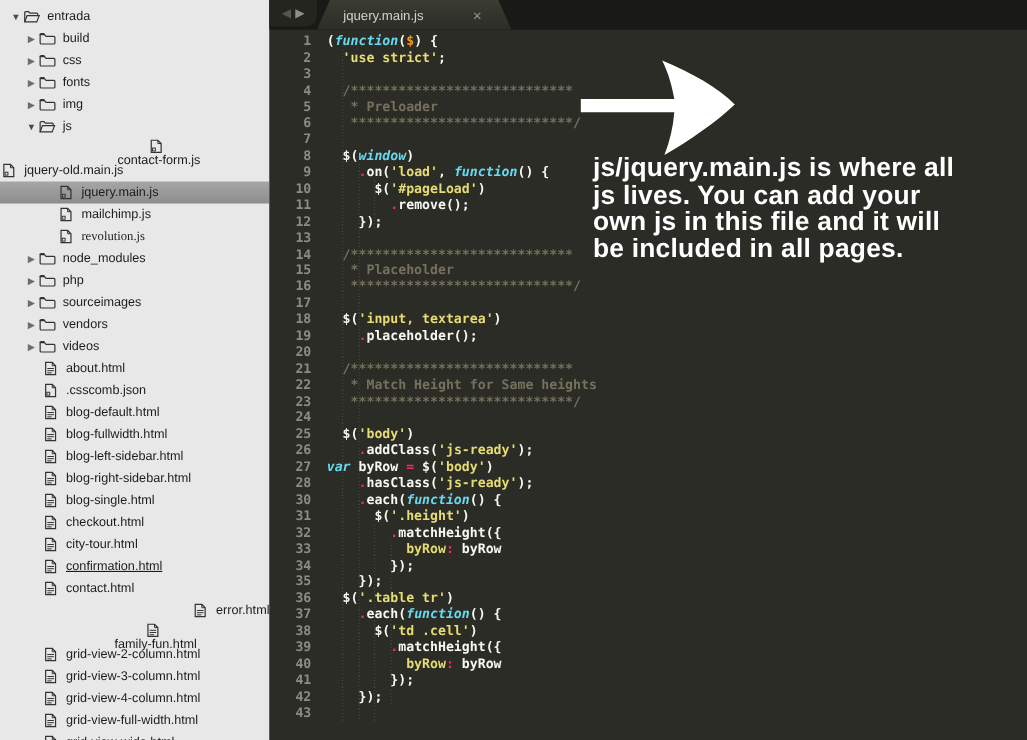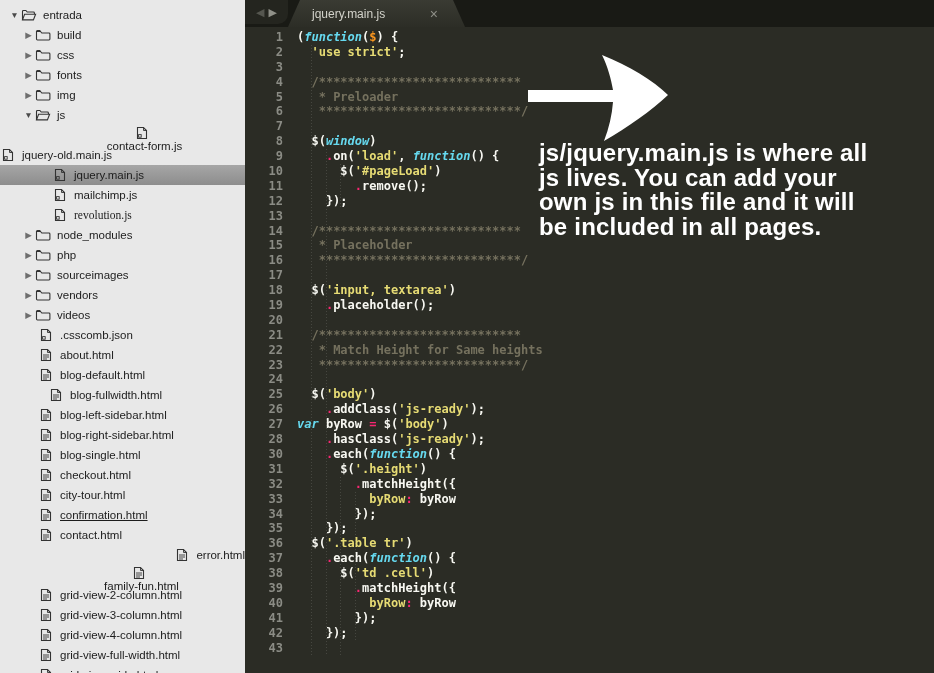--- a/index.html
+++ b/index.html
@@ -219,46 +219,46 @@
             <path d="M1.5 3.5a.9.9 0 0 1 .9-1h2.4l.7 1"></path>
           </svg>
         </span>
         <span>videos</span>
       </div>
       <div class="sb-row" style="padding-left: 38px;">
         <span class="sb-ic">
           <svg width="16" height="14" viewBox="0 0 16 14" fill="none" stroke="#333" stroke-width="1.1">
             <path d="M3.5 1.5h6l3 3v8h-9z"></path>
             <path d="M9.5 1.5v3h3" stroke-width="0.9"></path>
+            <path d="M5 7h6M5 9h6M5 11h4" stroke-width="0.9"></path>
+          </svg>
+        </span>
+        <span>about.html</span>
+      </div>
+      <div class="sb-row" style="padding-left: 38px;">
+        <span class="sb-ic">
+          <svg width="16" height="14" viewBox="0 0 16 14" fill="none" stroke="#333" stroke-width="1.1">
+            <path d="M3.5 1.5h6l3 3v8h-9z"></path>
+            <path d="M9.5 1.5v3h3" stroke-width="0.9"></path>
             <rect x="4.6" y="8.6" width="2.6" height="2.6" stroke-width="0.9"></rect>
           </svg>
         </span>
         <span>.csscomb.json</span>
       </div>
       <div class="sb-row" style="padding-left: 38px;">
         <span class="sb-ic">
           <svg width="16" height="14" viewBox="0 0 16 14" fill="none" stroke="#333" stroke-width="1.1">
             <path d="M3.5 1.5h6l3 3v8h-9z"></path>
             <path d="M9.5 1.5v3h3" stroke-width="0.9"></path>
             <path d="M5 7h6M5 9h6M5 11h4" stroke-width="0.9"></path>
           </svg>
         </span>
-        <span>about.html</span>
-      </div>
-      <div class="sb-row" style="padding-left: 38px;">
-        <span class="sb-ic">
-          <svg width="16" height="14" viewBox="0 0 16 14" fill="none" stroke="#333" stroke-width="1.1">
-            <path d="M3.5 1.5h6l3 3v8h-9z"></path>
-            <path d="M9.5 1.5v3h3" stroke-width="0.9"></path>
-            <path d="M5 7h6M5 9h6M5 11h4" stroke-width="0.9"></path>
-          </svg>
-        </span>
         <span>blog-default.html</span>
       </div>
-      <div class="sb-row" style="padding-left: 48px; align-items: center;">
+      <div class="sb-row" style="padding-left: 38px; align-items: center;">
         <span class="sb-ic">
           <svg width="16" height="14" viewBox="0 0 16 14" fill="none" stroke="#333" stroke-width="1.1">
             <path d="M3.5 1.5h6l3 3v8h-9z"></path>
             <path d="M9.5 1.5v3h3" stroke-width="0.9"></path>
             <path d="M5 7h6M5 9h6M5 11h4" stroke-width="0.9"></path>
           </svg>
         </span>
         <span>blog-fullwidth.html</span>
       </div>
       <div class="sb-row" style="padding-left: 38px;">

